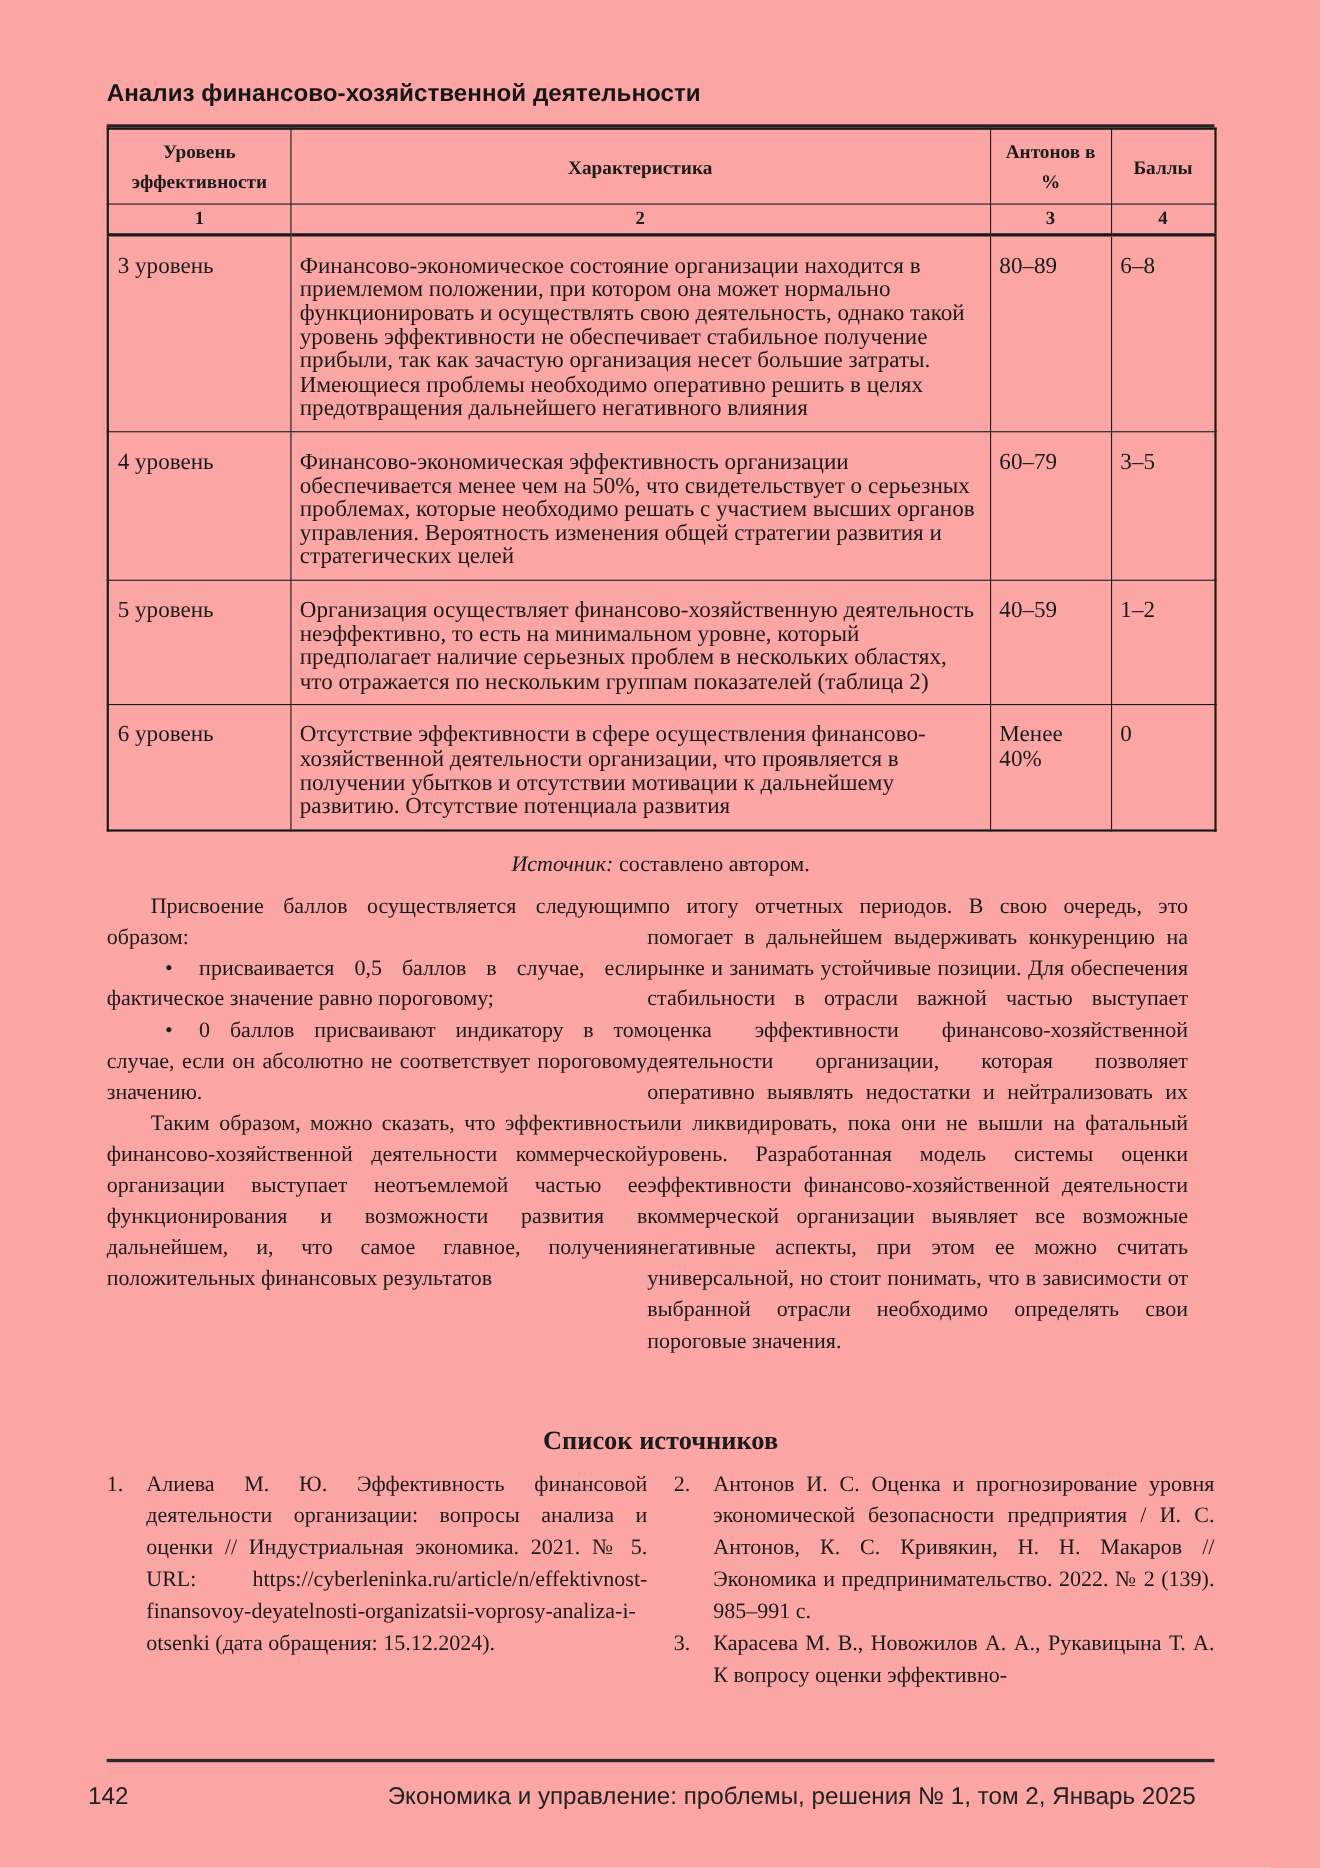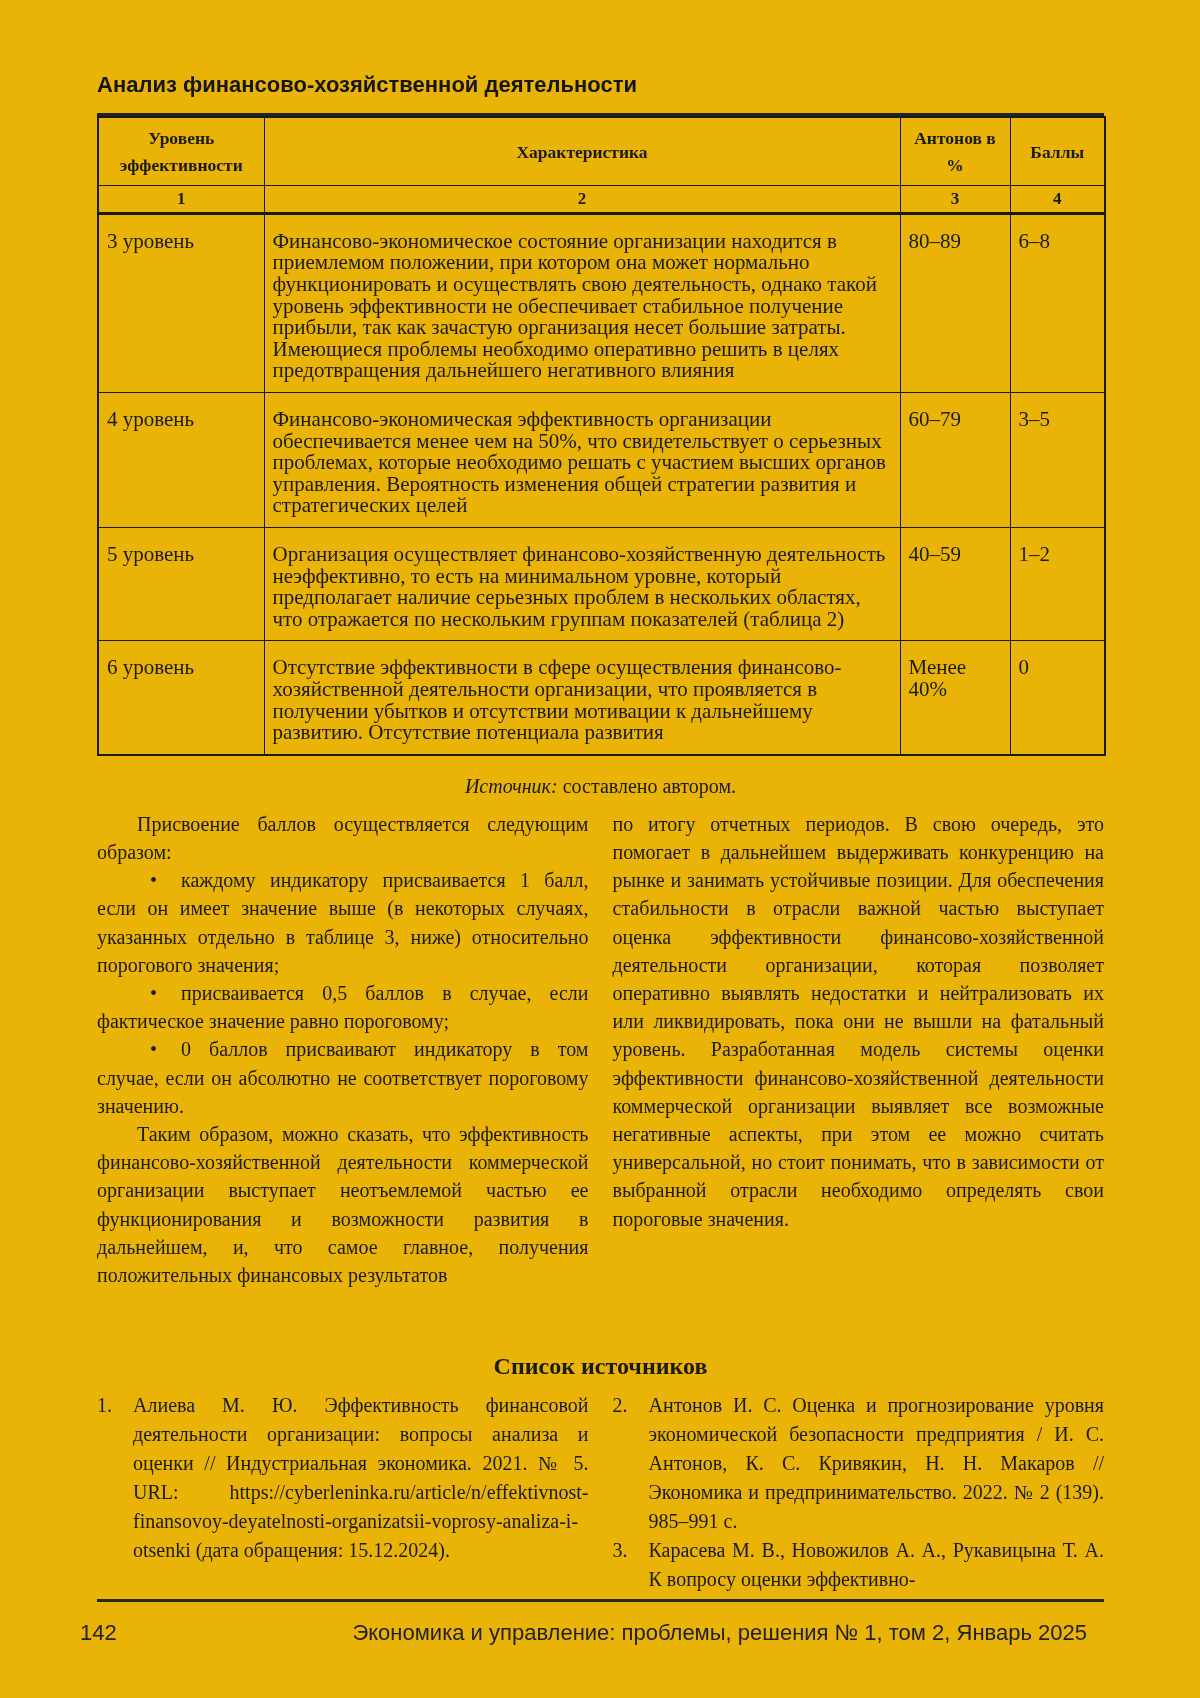--- a/index.html
+++ b/index.html
@@ -1,20 +1,20 @@
 <!DOCTYPE html>
 <html lang="ru"><head>
 <meta charset="utf-8">
 <style>
   * { margin:0; padding:0; box-sizing:border-box; }
   html,body { background:#ffffff; }
   .page {
     position:relative;
     width:1200px; height:1698px;
-    background:#eab308;
+    background:#fca5a5;
     color:#1b1b1b;
     font-family:"Liberation Serif", serif;
     overflow:hidden;
   }
   .content { position:absolute; left:97px; top:0; width:1007px; }
 
   
   .running-head {
     margin-top:72px;
     font-family:"Liberation Sans", sans-serif;
@@ -58,21 +58,21 @@
 
   
   .source-line {
     margin-top:19px;
     text-align:center;
     font-size:20px;
   }
   .source-line .lbl { font-style:italic; }
 
   
-  .twocol { display:flex; gap:24px; margin-top:12px; }
+  .twocol { display:flex; margin-top:12px; }
   .col { width:491.5px; }
   .para {
     font-size:20px;
     line-height:28.2px;
     text-align:justify;
   }
   .para.indent { text-indent:40px; }
   .bullet-para { text-indent:53px; }
   .bdot { display:inline; }
   .bgap { display:inline-block; width:24px; }
@@ -161,21 +161,20 @@
       </tbody>
     </table>
 
     <div class="source-line">
       <span class="lbl">Источник:</span><span> составлено автором.</span>
     </div>
 
     <div class="twocol">
       <div class="col">
         <p class="para indent">Присвоение баллов осуществляется следующим образом:</p>
-        <p class="para bullet-para"><span class="bdot">•</span><span class="bgap"></span><span>каждому индикатору присваивается 1 балл, если он имеет значение выше (в некоторых случаях, указанных отдельно в таблице 3, ниже) относительно порогового значения;</span></p>
         <p class="para bullet-para"><span class="bdot">•</span><span class="bgap"></span><span>присваивается 0,5 баллов в случае, если фактическое значение равно пороговому;</span></p>
         <p class="para bullet-para"><span class="bdot">•</span><span class="bgap"></span><span>0 баллов присваивают индикатору в том случае, если он абсолютно не соответствует пороговому значению.</span></p>
         <p class="para indent">Таким образом, можно сказать, что эффективность финансово-хозяйственной деятельности коммерческой организации выступает неотъемлемой частью ее функционирования и возможности развития в дальнейшем, и, что самое главное, получения положительных финансовых результатов</p>
       </div>
       <div class="col">
         <p class="para">по итогу отчетных периодов. В свою очередь, это помогает в дальнейшем выдерживать конкуренцию на рынке и занимать устойчивые позиции. Для обеспечения стабильности в отрасли важной частью выступает оценка эффективности финансово-хозяйственной деятельности организации, которая позволяет оперативно выявлять недостатки и нейтрализовать их или ликвидировать, пока они не вышли на фатальный уровень. Разработанная модель системы оценки эффективности финансово-хозяйственной деятельности коммерческой организации выявляет все возможные негативные аспекты, при этом ее можно считать универсальной, но стоит понимать, что в зависимости от выбранной отрасли необходимо определять свои пороговые значения.</p>
       </div>
     </div>
 
     <div class="refs-heading">Список источников</div>

